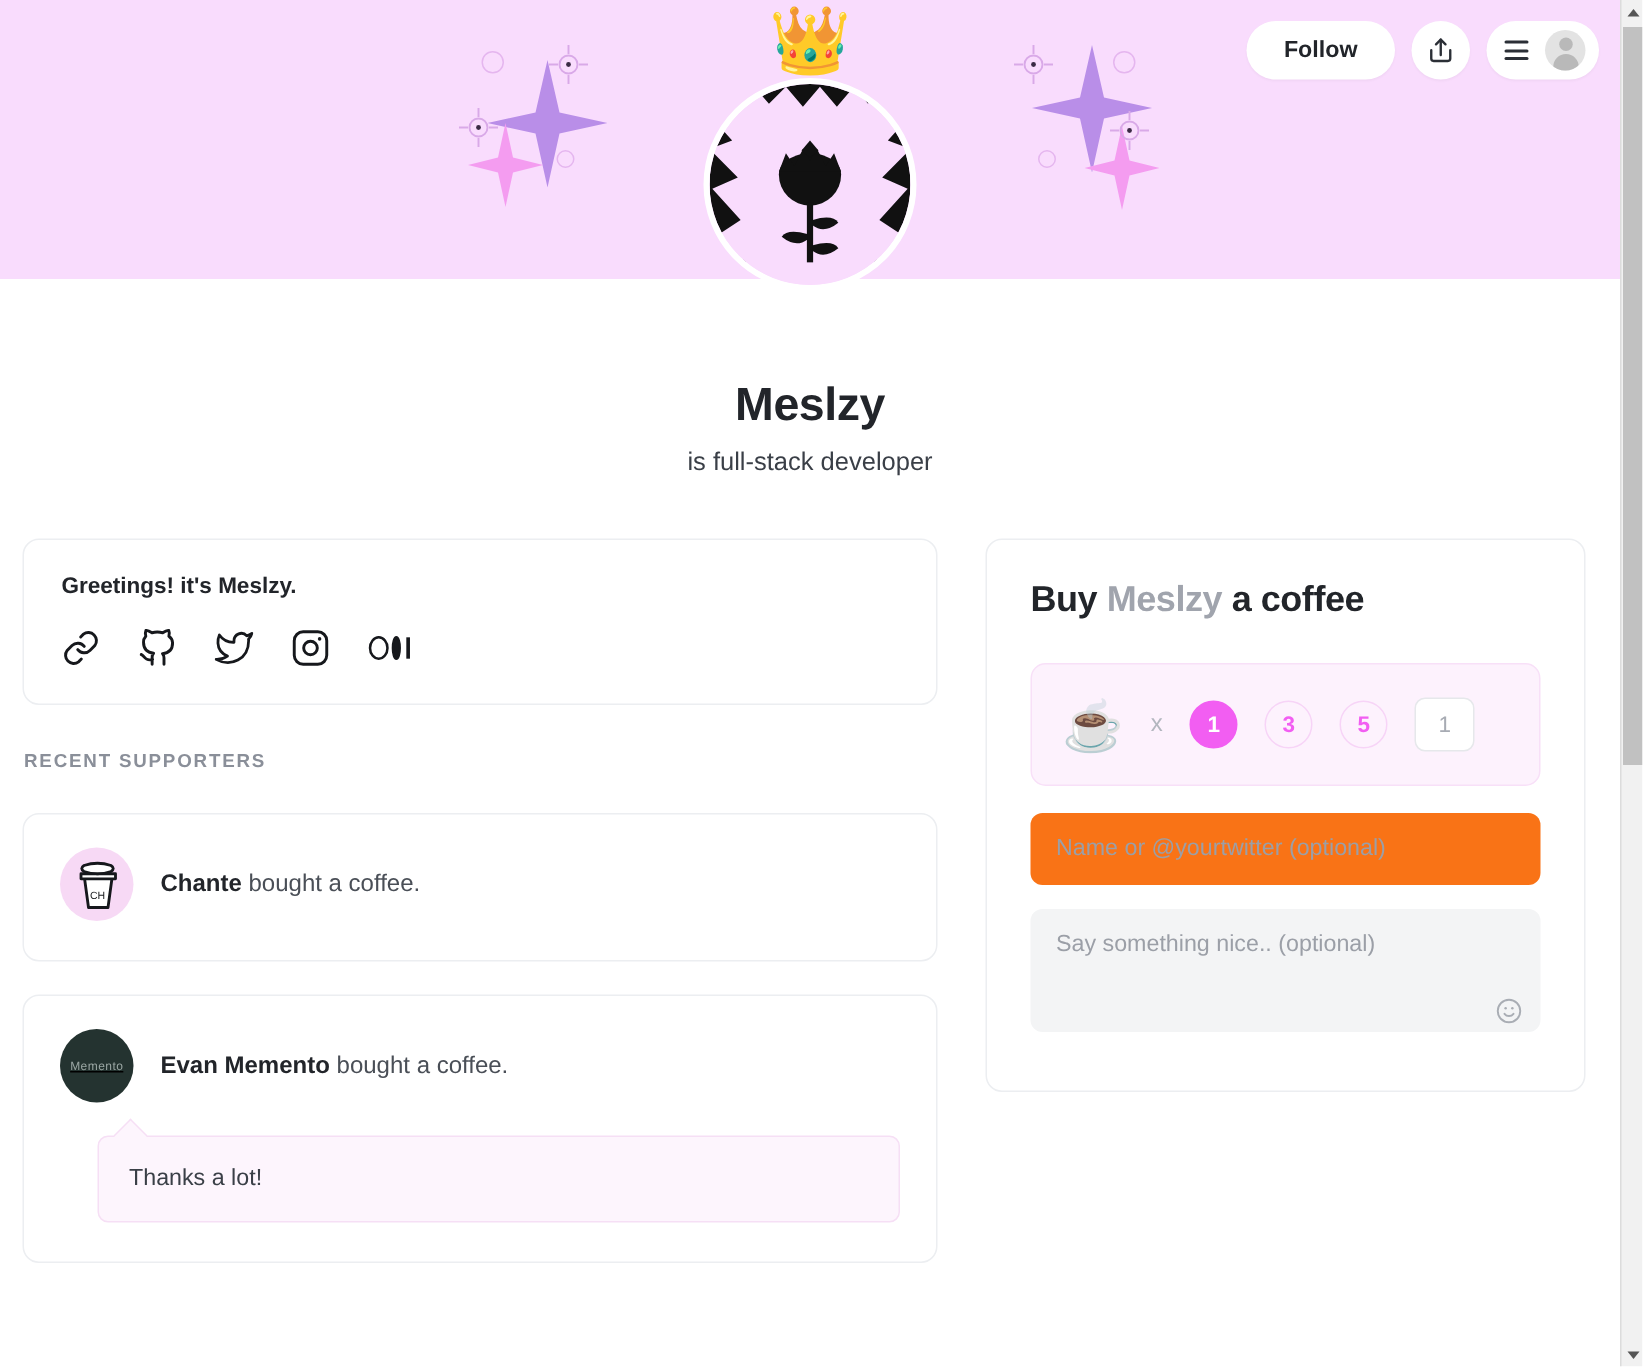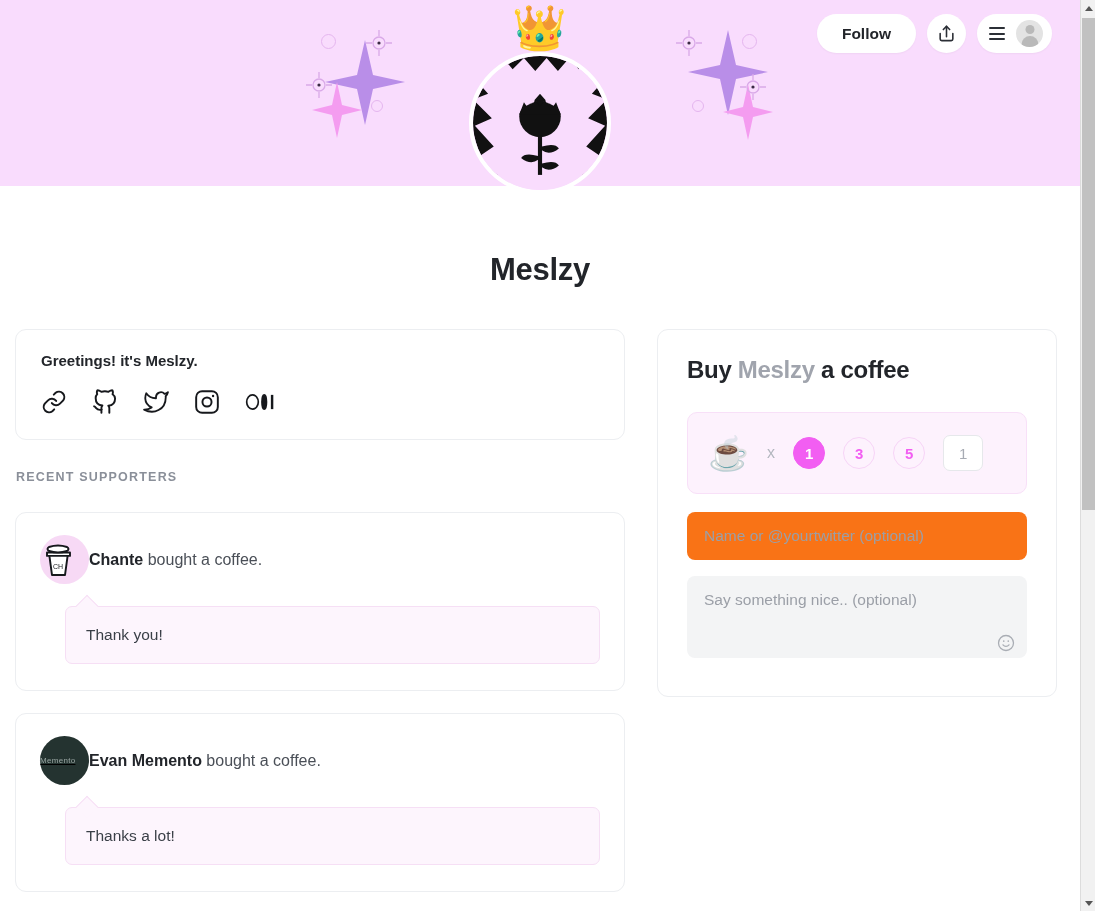--- a/index.html
+++ b/index.html
@@ -19,21 +19,21 @@
   }
 
   
   .banner {
     position:relative;
     width:1080px; height:186px;
     background:#f9dcfd;
     overflow:visible;
   }
   .topbar {
-    position:absolute; right:28px; top:14px;
+    position:absolute; right:14px; top:14px;
     display:flex; align-items:center; gap:11px;
     z-index:30;
   }
   .follow-btn {
     background:#fff; border:none;
     border-radius:22px;
     height:39px; padding:0 25px;
     font-size:15.5px; font-weight:700; color:#22252a;
     font-family:"Liberation Sans", sans-serif;
     cursor:pointer;
@@ -121,23 +121,23 @@
   .about-text { font-size:15px; font-weight:700; color:#22252a; margin:0 0 20px; }
   .socials { display:flex; gap:25px; align-items:center; }
   .social-ico { cursor:pointer; display:flex; }
 
   .sec-title {
     font-size:12.5px; font-weight:700; color:#8a8f99;
     letter-spacing:1.2px; margin:30px 0 28px 1px;
   }
 
   .sup-card { padding:22px 24px 26px; margin-bottom:22px; }
-  .sup-head { display:flex; align-items:center; }
+  .sup-head { display:flex; align-items:center; gap:18px; }
   .sup-avatar { width:49px; height:49px; border-radius:50%; flex:none;
-    display:flex; align-items:center; overflow:hidden;text-decoration:underline; }
+    display:flex; align-items:center; justify-content:center; overflow:hidden;text-decoration:underline; }
   .sup-avatar.pinkav { background:#f7d9f5; }
   .sup-avatar.darkav { background:#243330; }
   .memento-txt { font-size:8px; color:#9aa6a3; font-family:"Liberation Sans",sans-serif; letter-spacing:.3px; }
   .sup-line { font-size:16px; color:#4a4f57; }
   .sup-line b { color:#22252a; font-weight:700; }
   .bubble {
     position:relative; margin:22px 0 0 25px;
     background:#fdf5fd; border:1px solid #f6dff5;
     border-radius:7px; padding:19px 20px;
     font-size:15.5px; color:#3a3f47;
@@ -322,20 +322,21 @@
               <path d="M2 40 q14 -4 18 2 q-10 8 -18 2 Z" fill="#111"></path>
             </g>
           </g>
         </svg>
       </div>
     </div>
   </div>
 
   <div class="identity">
     <h1 class="pname">Meslzy</h1>
+    <p class="ptag">is full-stack developer</p>
   </div>
 
   <div class="content">
 
     <div class="col-left">
 
       <div class="card about-card">
         <p class="about-text">Greetings! it's Meslzy.</p>
         <div class="socials">
           <span class="social-ico">
@@ -380,21 +381,20 @@
               <path d="M9 11 L12 33 H25 L28 11 Z" fill="#fff"></path>
               <path d="M7 10.5 h23 v3.4 h-23 Z" fill="#fff"></path>
               <path d="M9 5 q9 -3 18 0 q3 2 0 4 q-9 3 -18 0 q-3 -2 0 -4 Z" fill="#fff"></path>
               <text x="18" y="27" font-size="7" font-family="Liberation Sans, sans-serif" fill="#16181c" stroke="none" text-anchor="middle">CH</text>
             </svg>
           </div>
           <div class="sup-line">
             <b>Chante</b><span> bought a coffee.</span>
           </div>
         </div>
-        <div class="bubble">Thank you!</div>
       </div>
 
       <div class="card sup-card">
         <div class="sup-head">
           <div class="sup-avatar darkav">
             <span class="memento-txt">Memento</span>
           </div>
           <div class="sup-line">
             <b>Evan Memento</b><span> bought a coffee.</span>
           </div>

